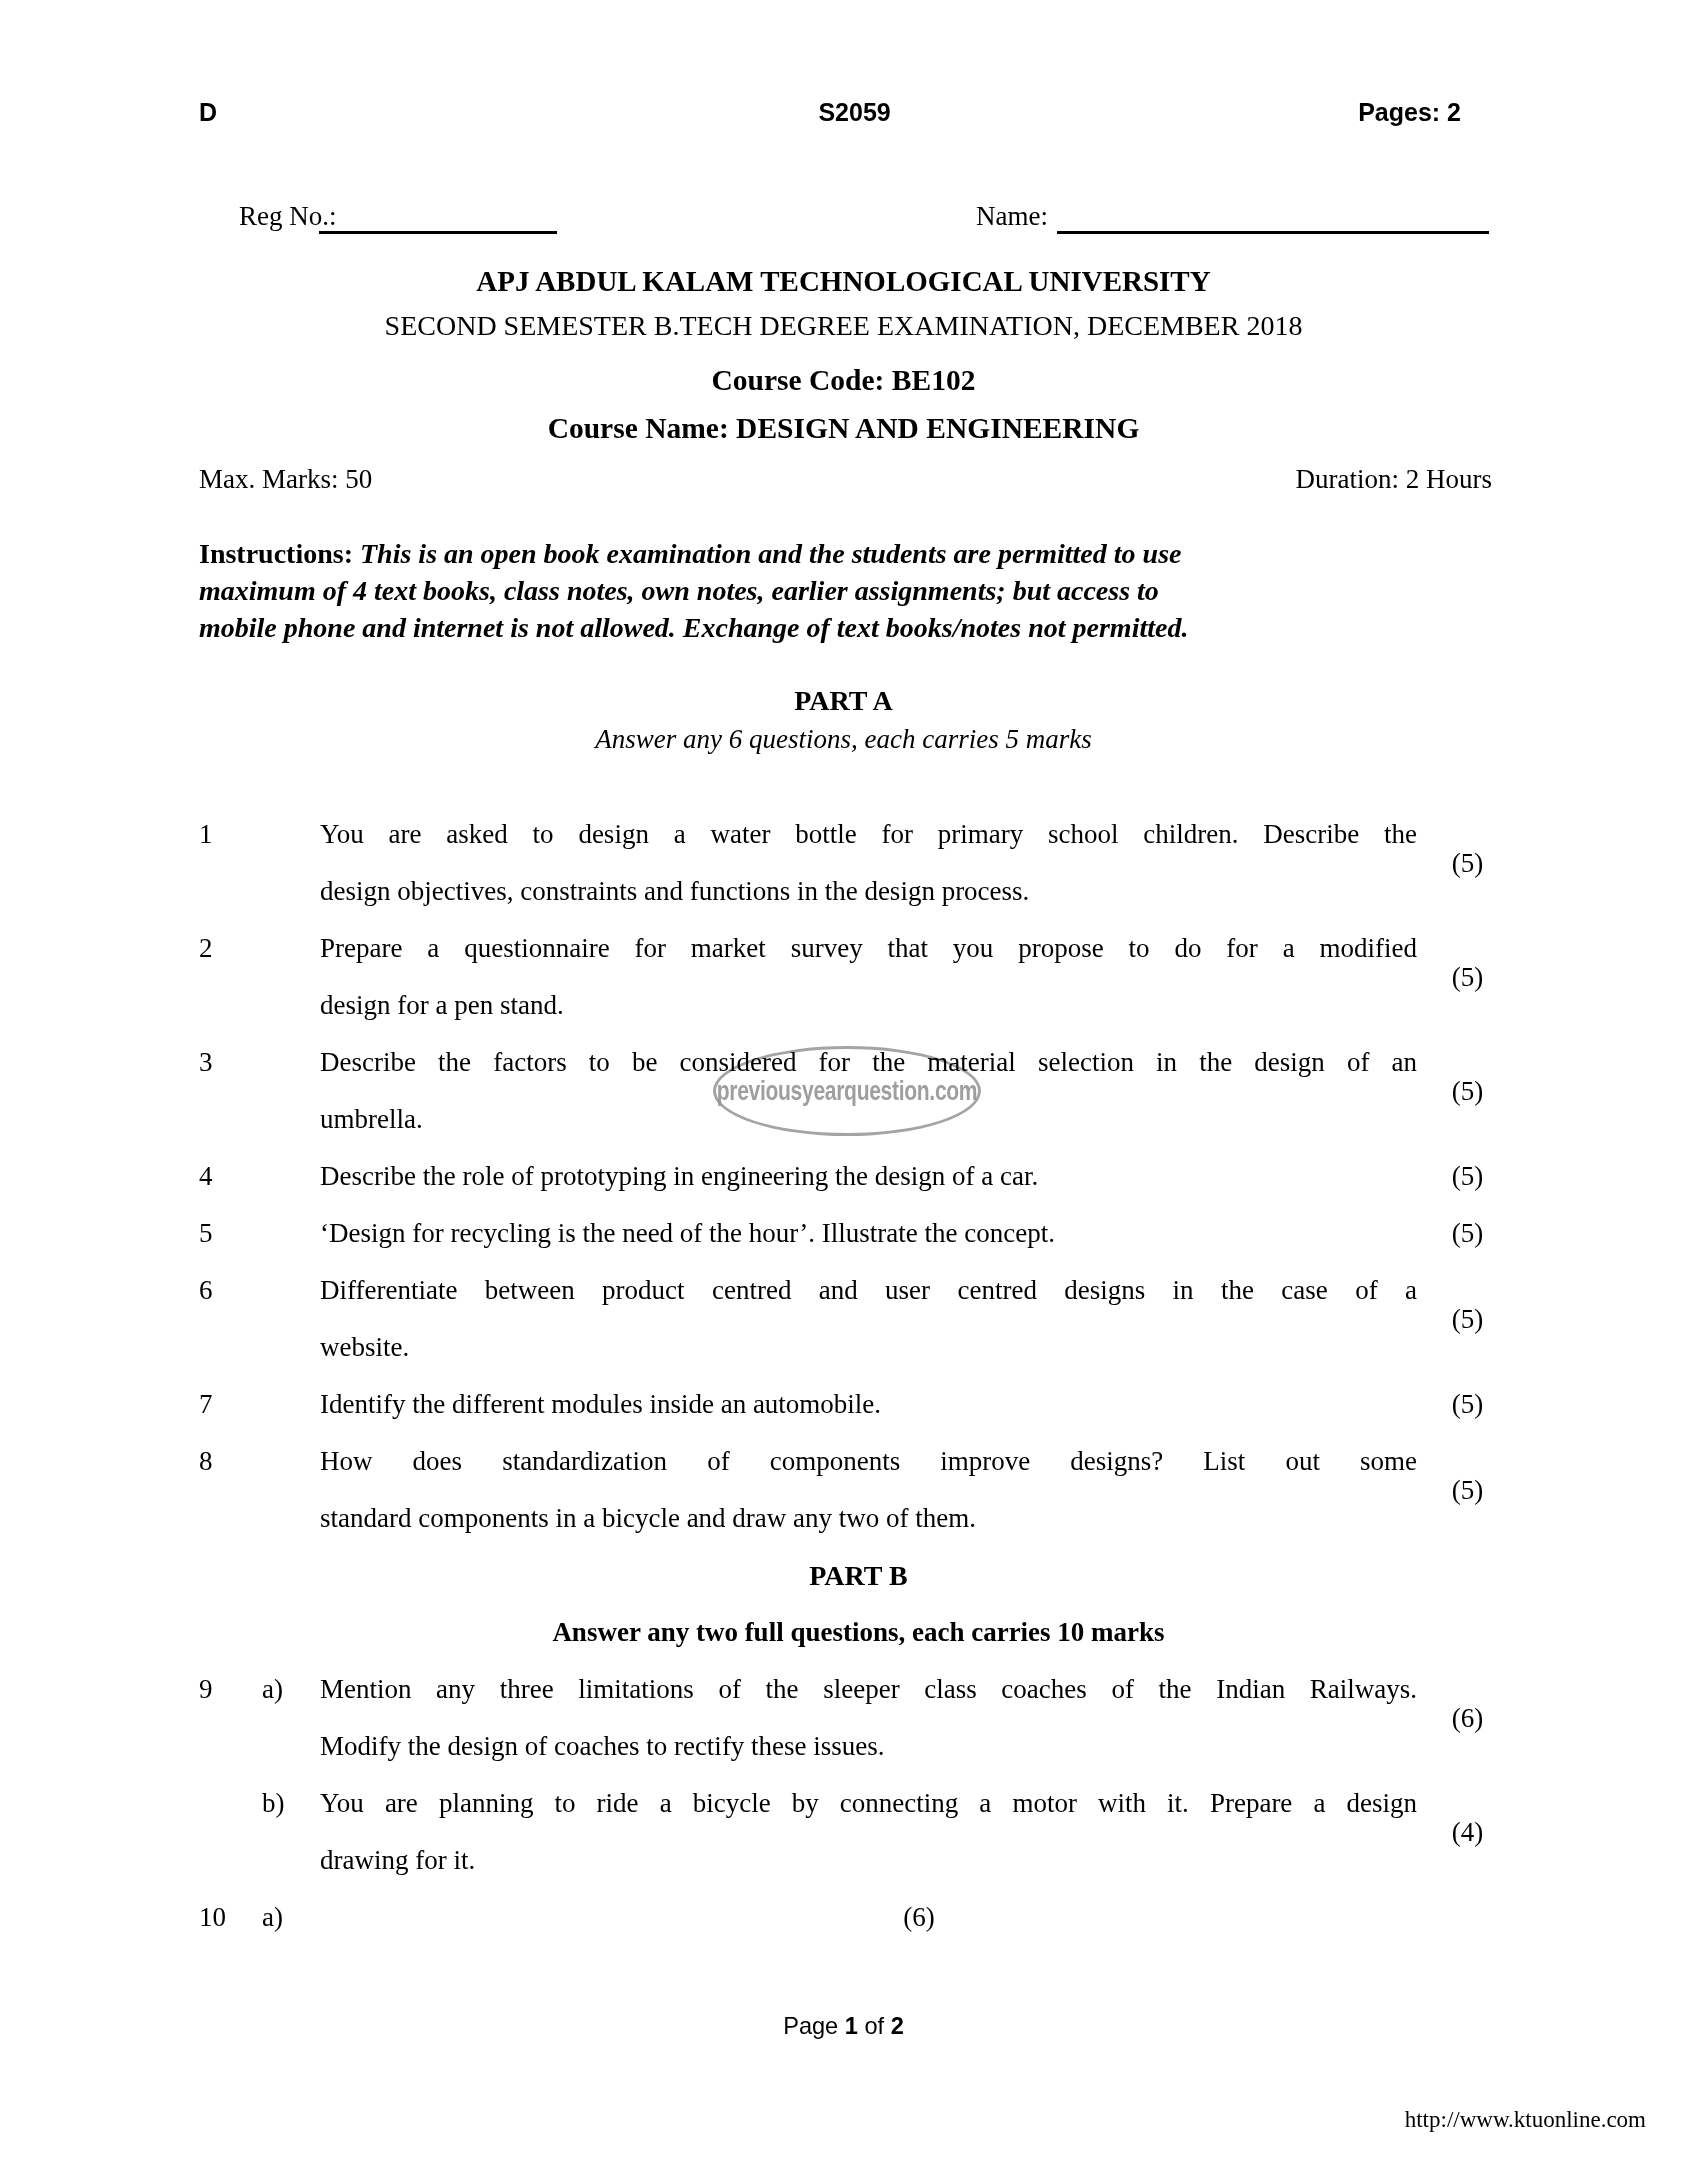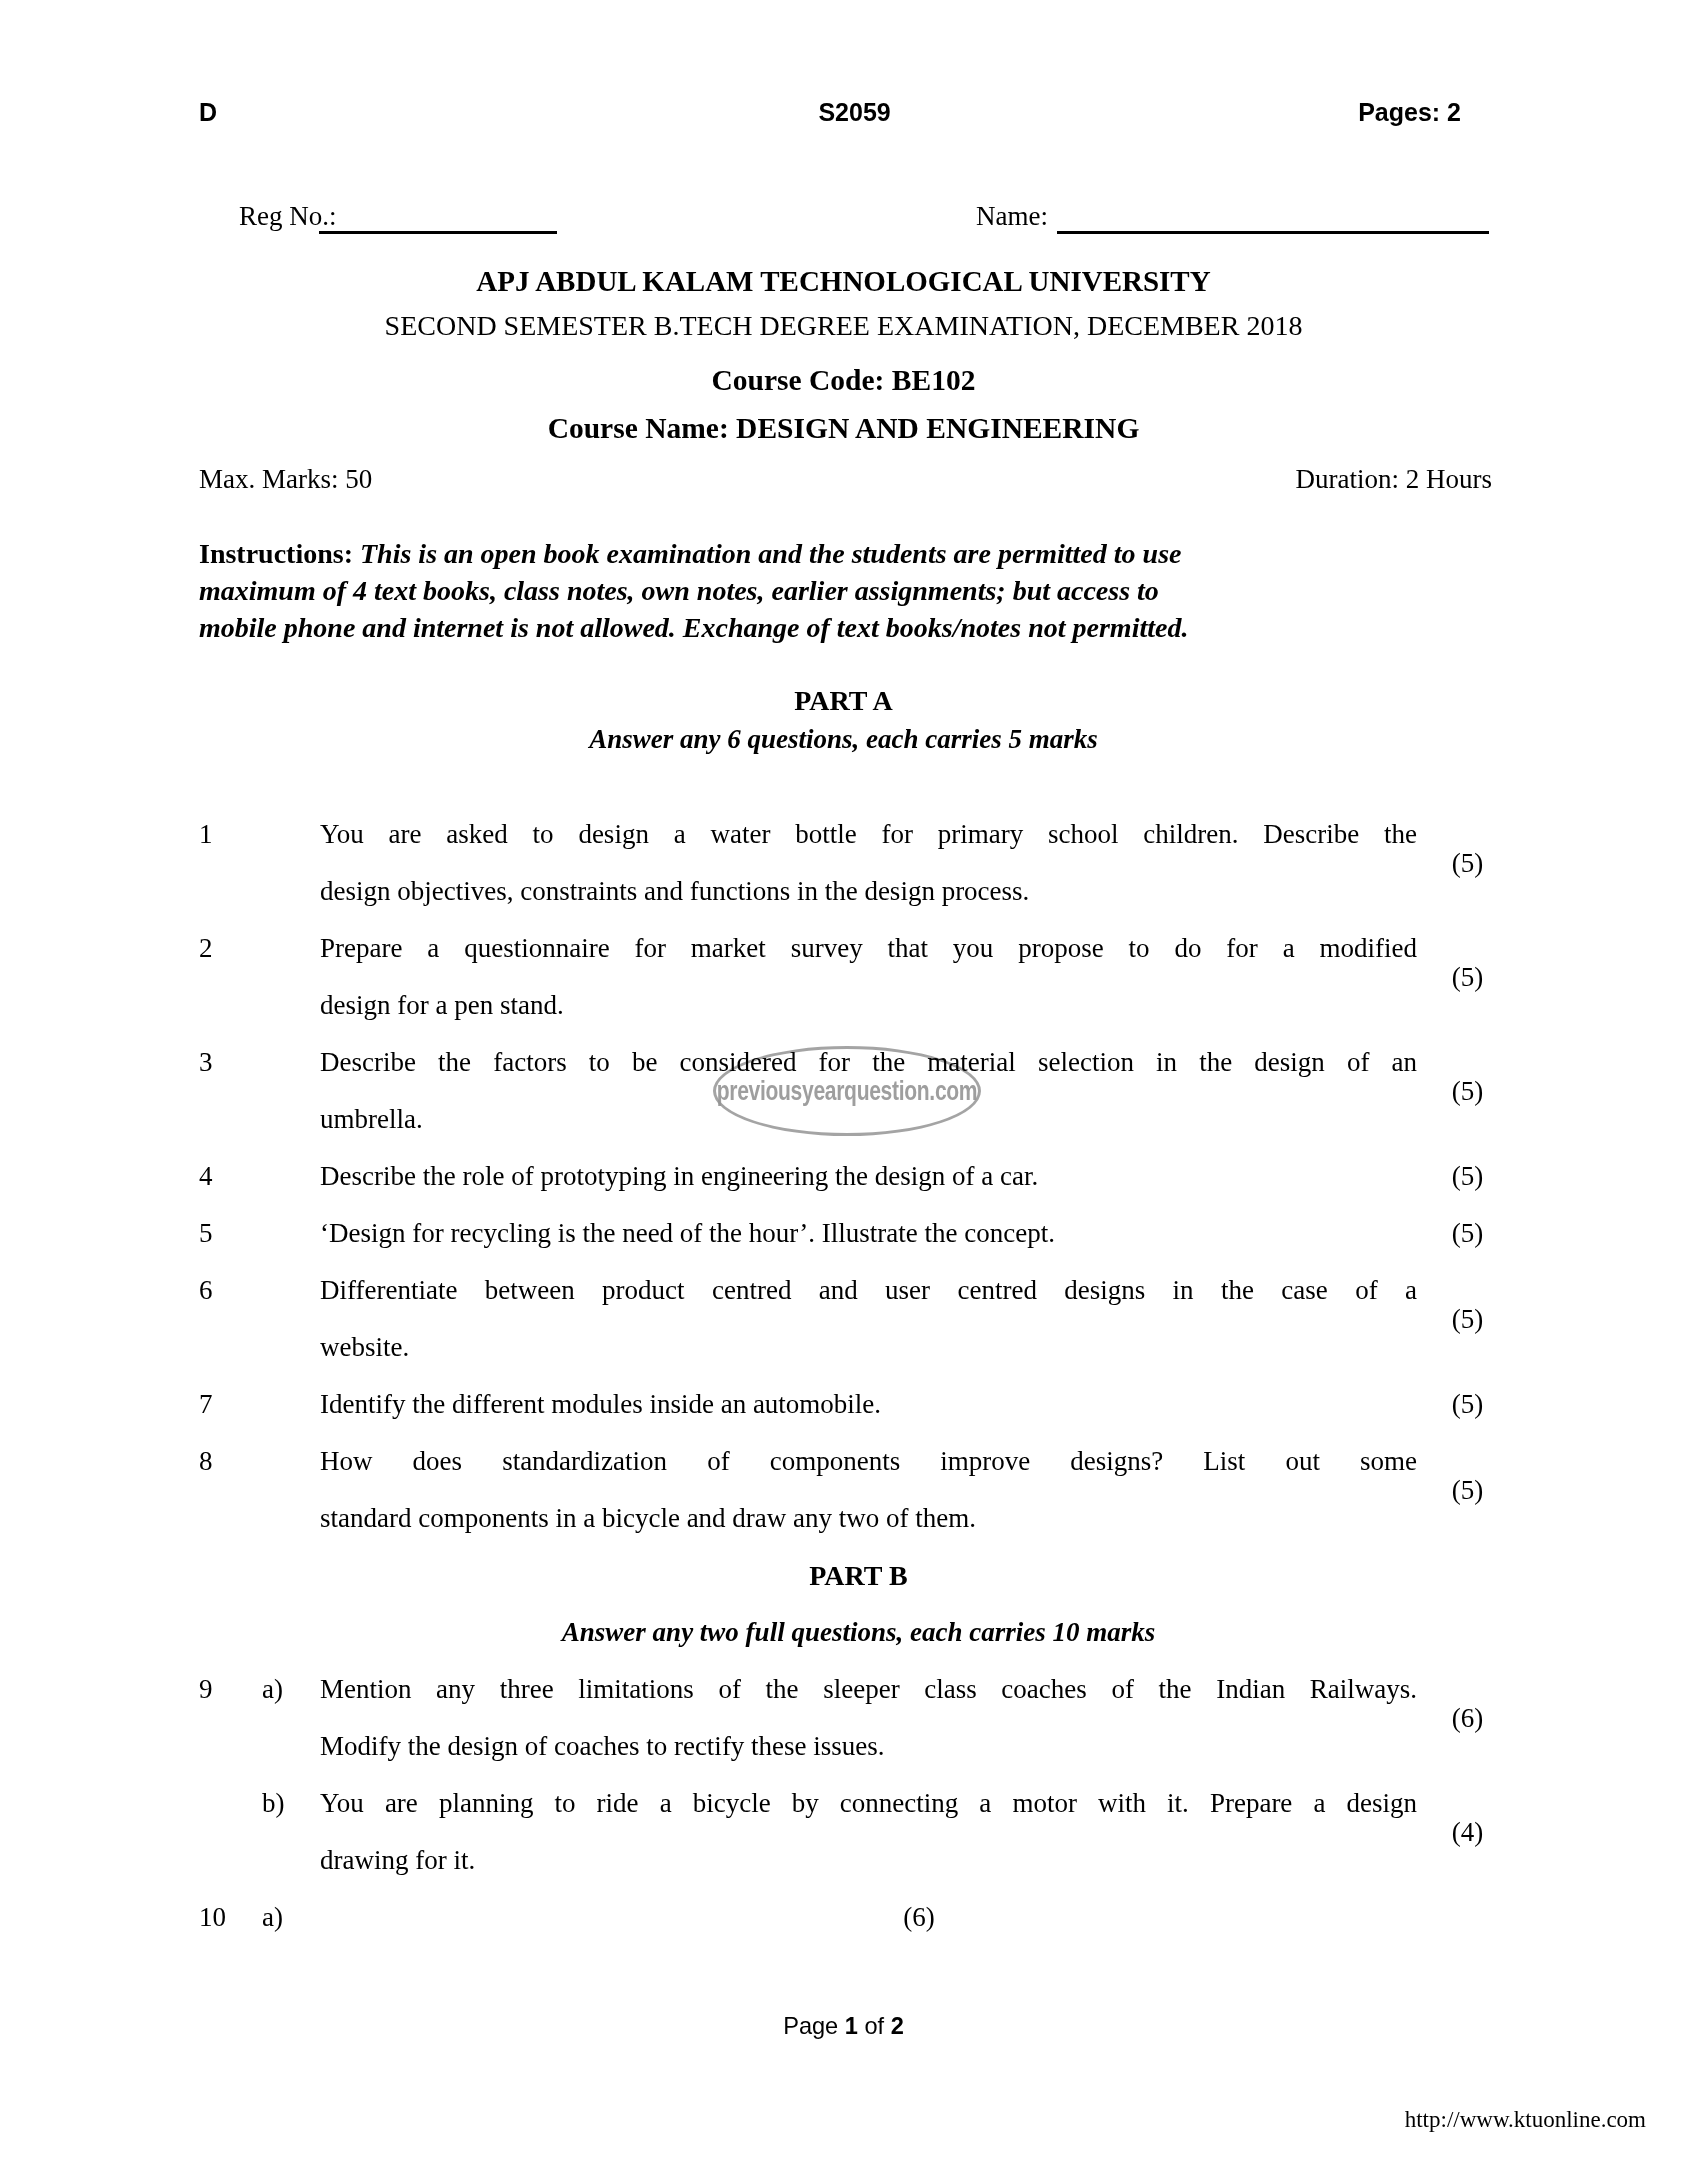--- a/index.html
+++ b/index.html
@@ -82,21 +82,21 @@
     line-height: 37px;
     font-weight: bold;
   }
   .instr .it { font-style: italic; }
 
   
   .parta-head {
     top: 685px; font-size: 28px; font-weight: bold;
   }
   .parta-sub {
-    top: 724px; font-size: 27px; font-weight: bold; font-style: italic;
+    top: 724px; font-size: 27px; font-weight: normal; font-style: italic;
   }
 
   
   .qwrap {
     position: absolute;
     top: 806px;
     left: 199px;
     width: 1319px;
     z-index: 2;
     font-size: 27px;
@@ -118,21 +118,20 @@
   .hrow {
     width: 100%;
     text-align: center;
     font-weight: bold;
     font-size: 28px;
   }
   .hrow-sub {
     width: 100%;
     text-align: center;
     font-weight: bold;
-    font-style: italic;
     font-size: 27px;
   }
 
   
   .wmark {
     position: absolute;
     left: 713px;
     top: 1046px;
     width: 262px;
     height: 84px;

